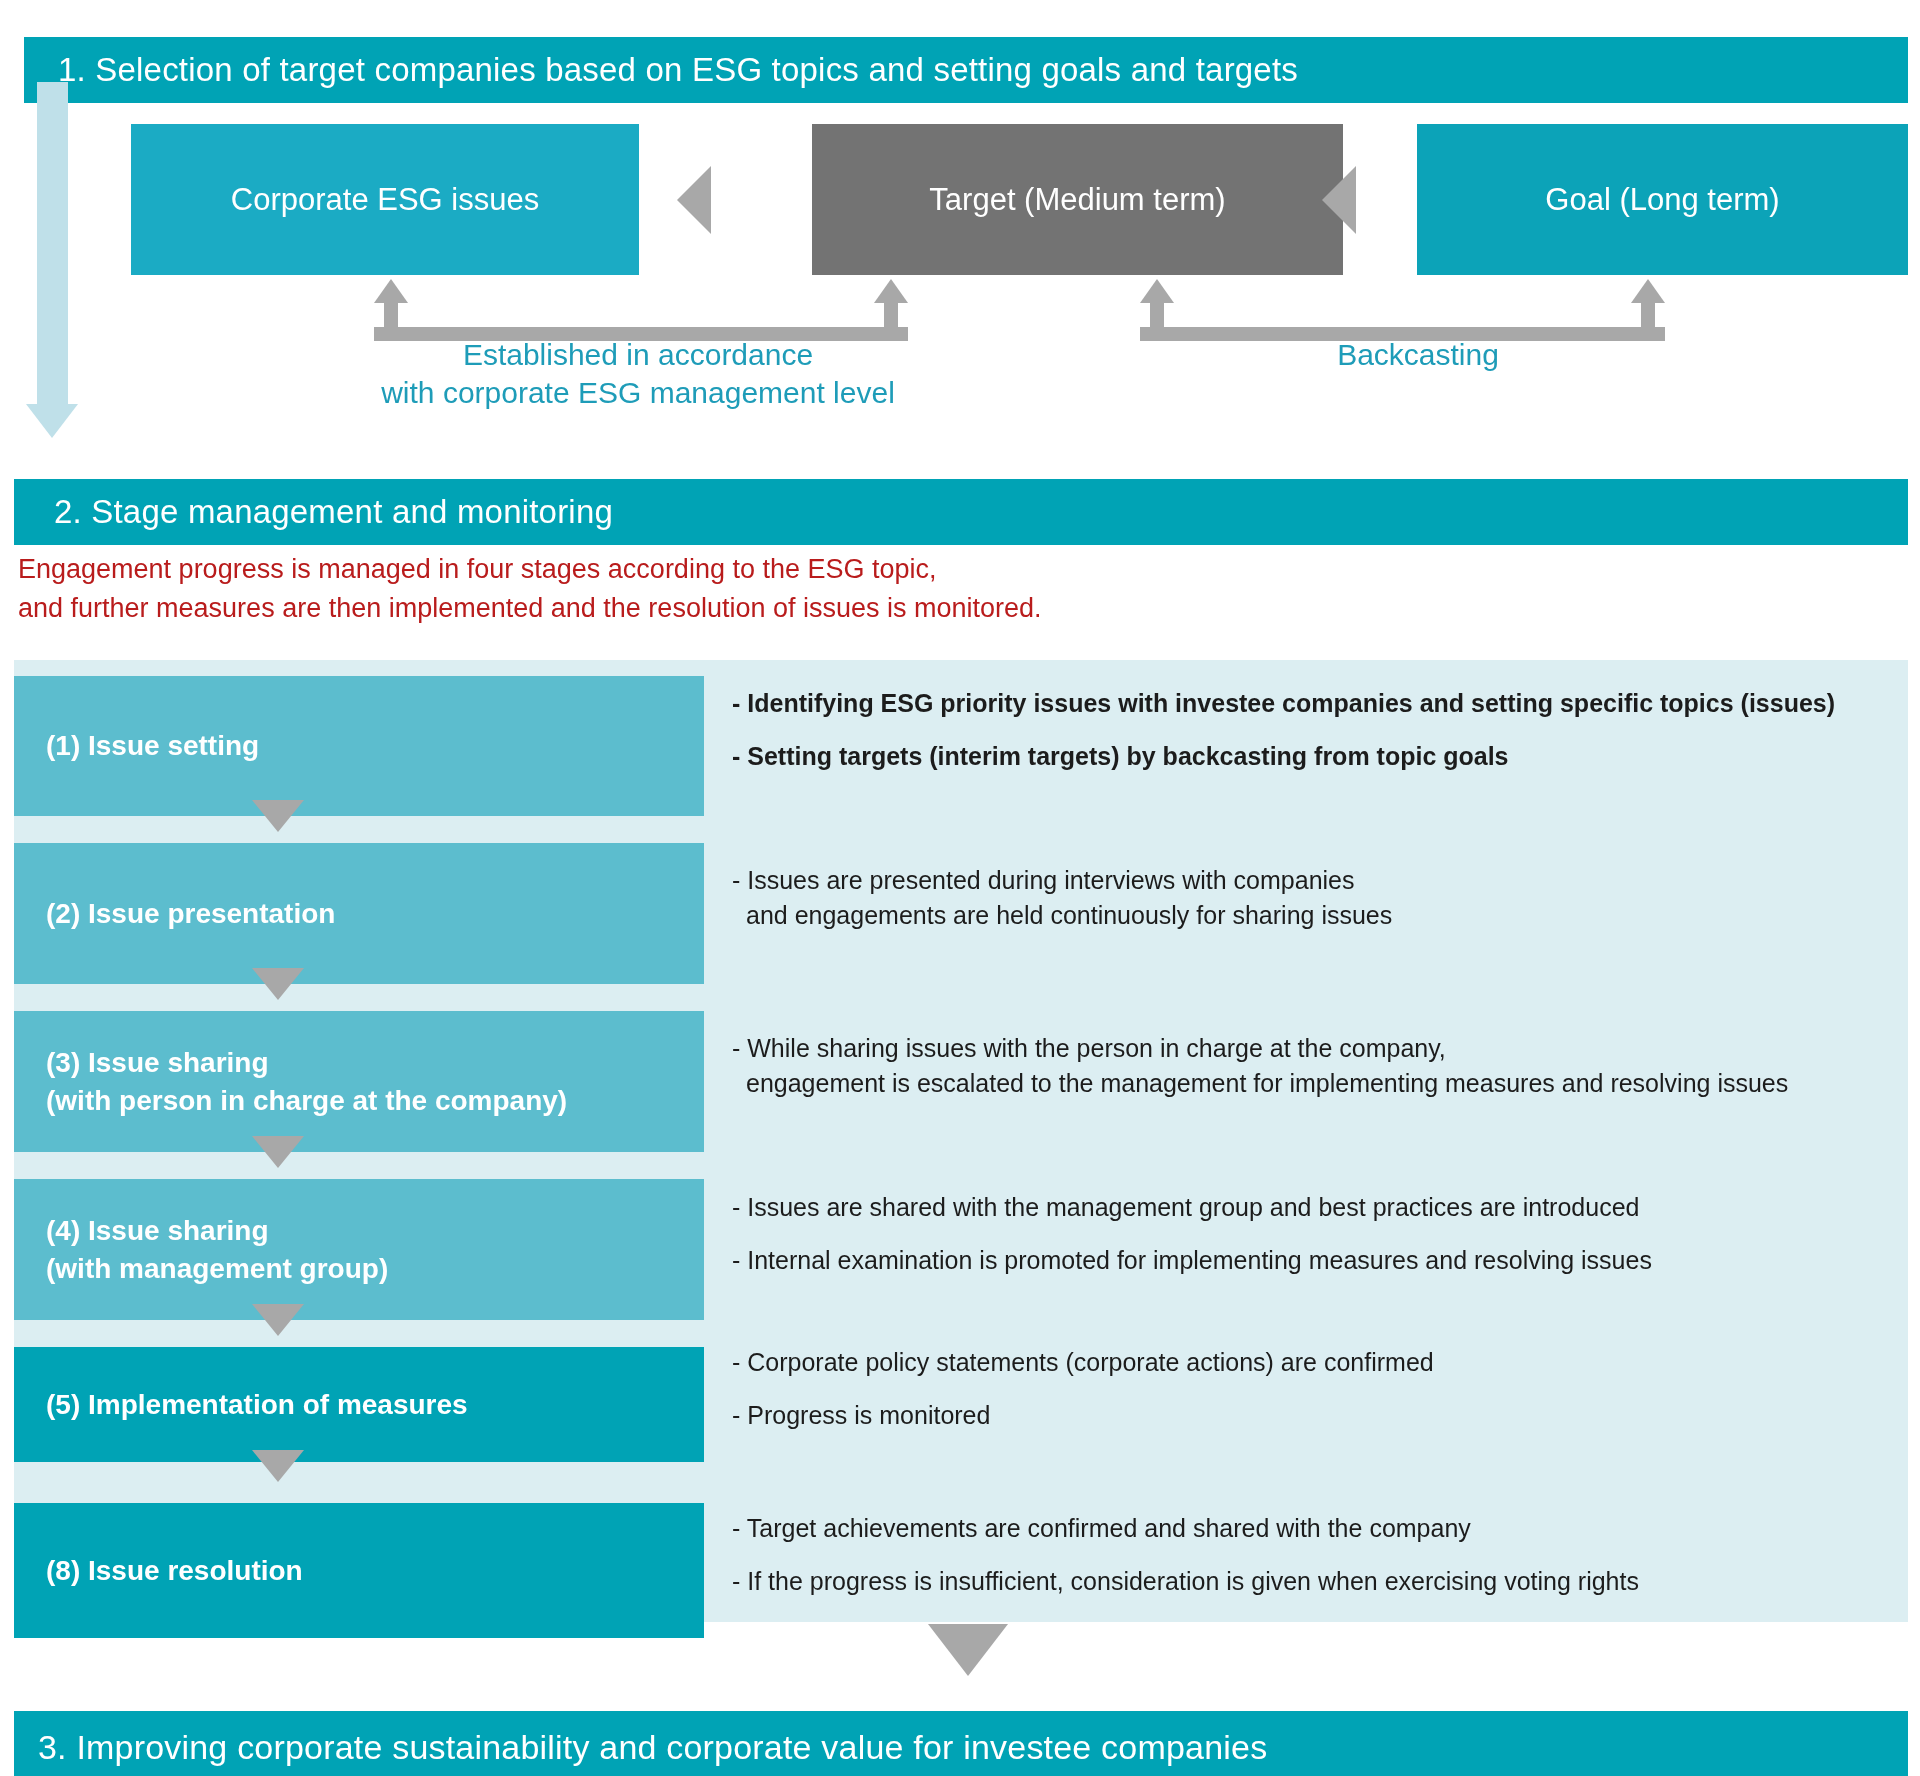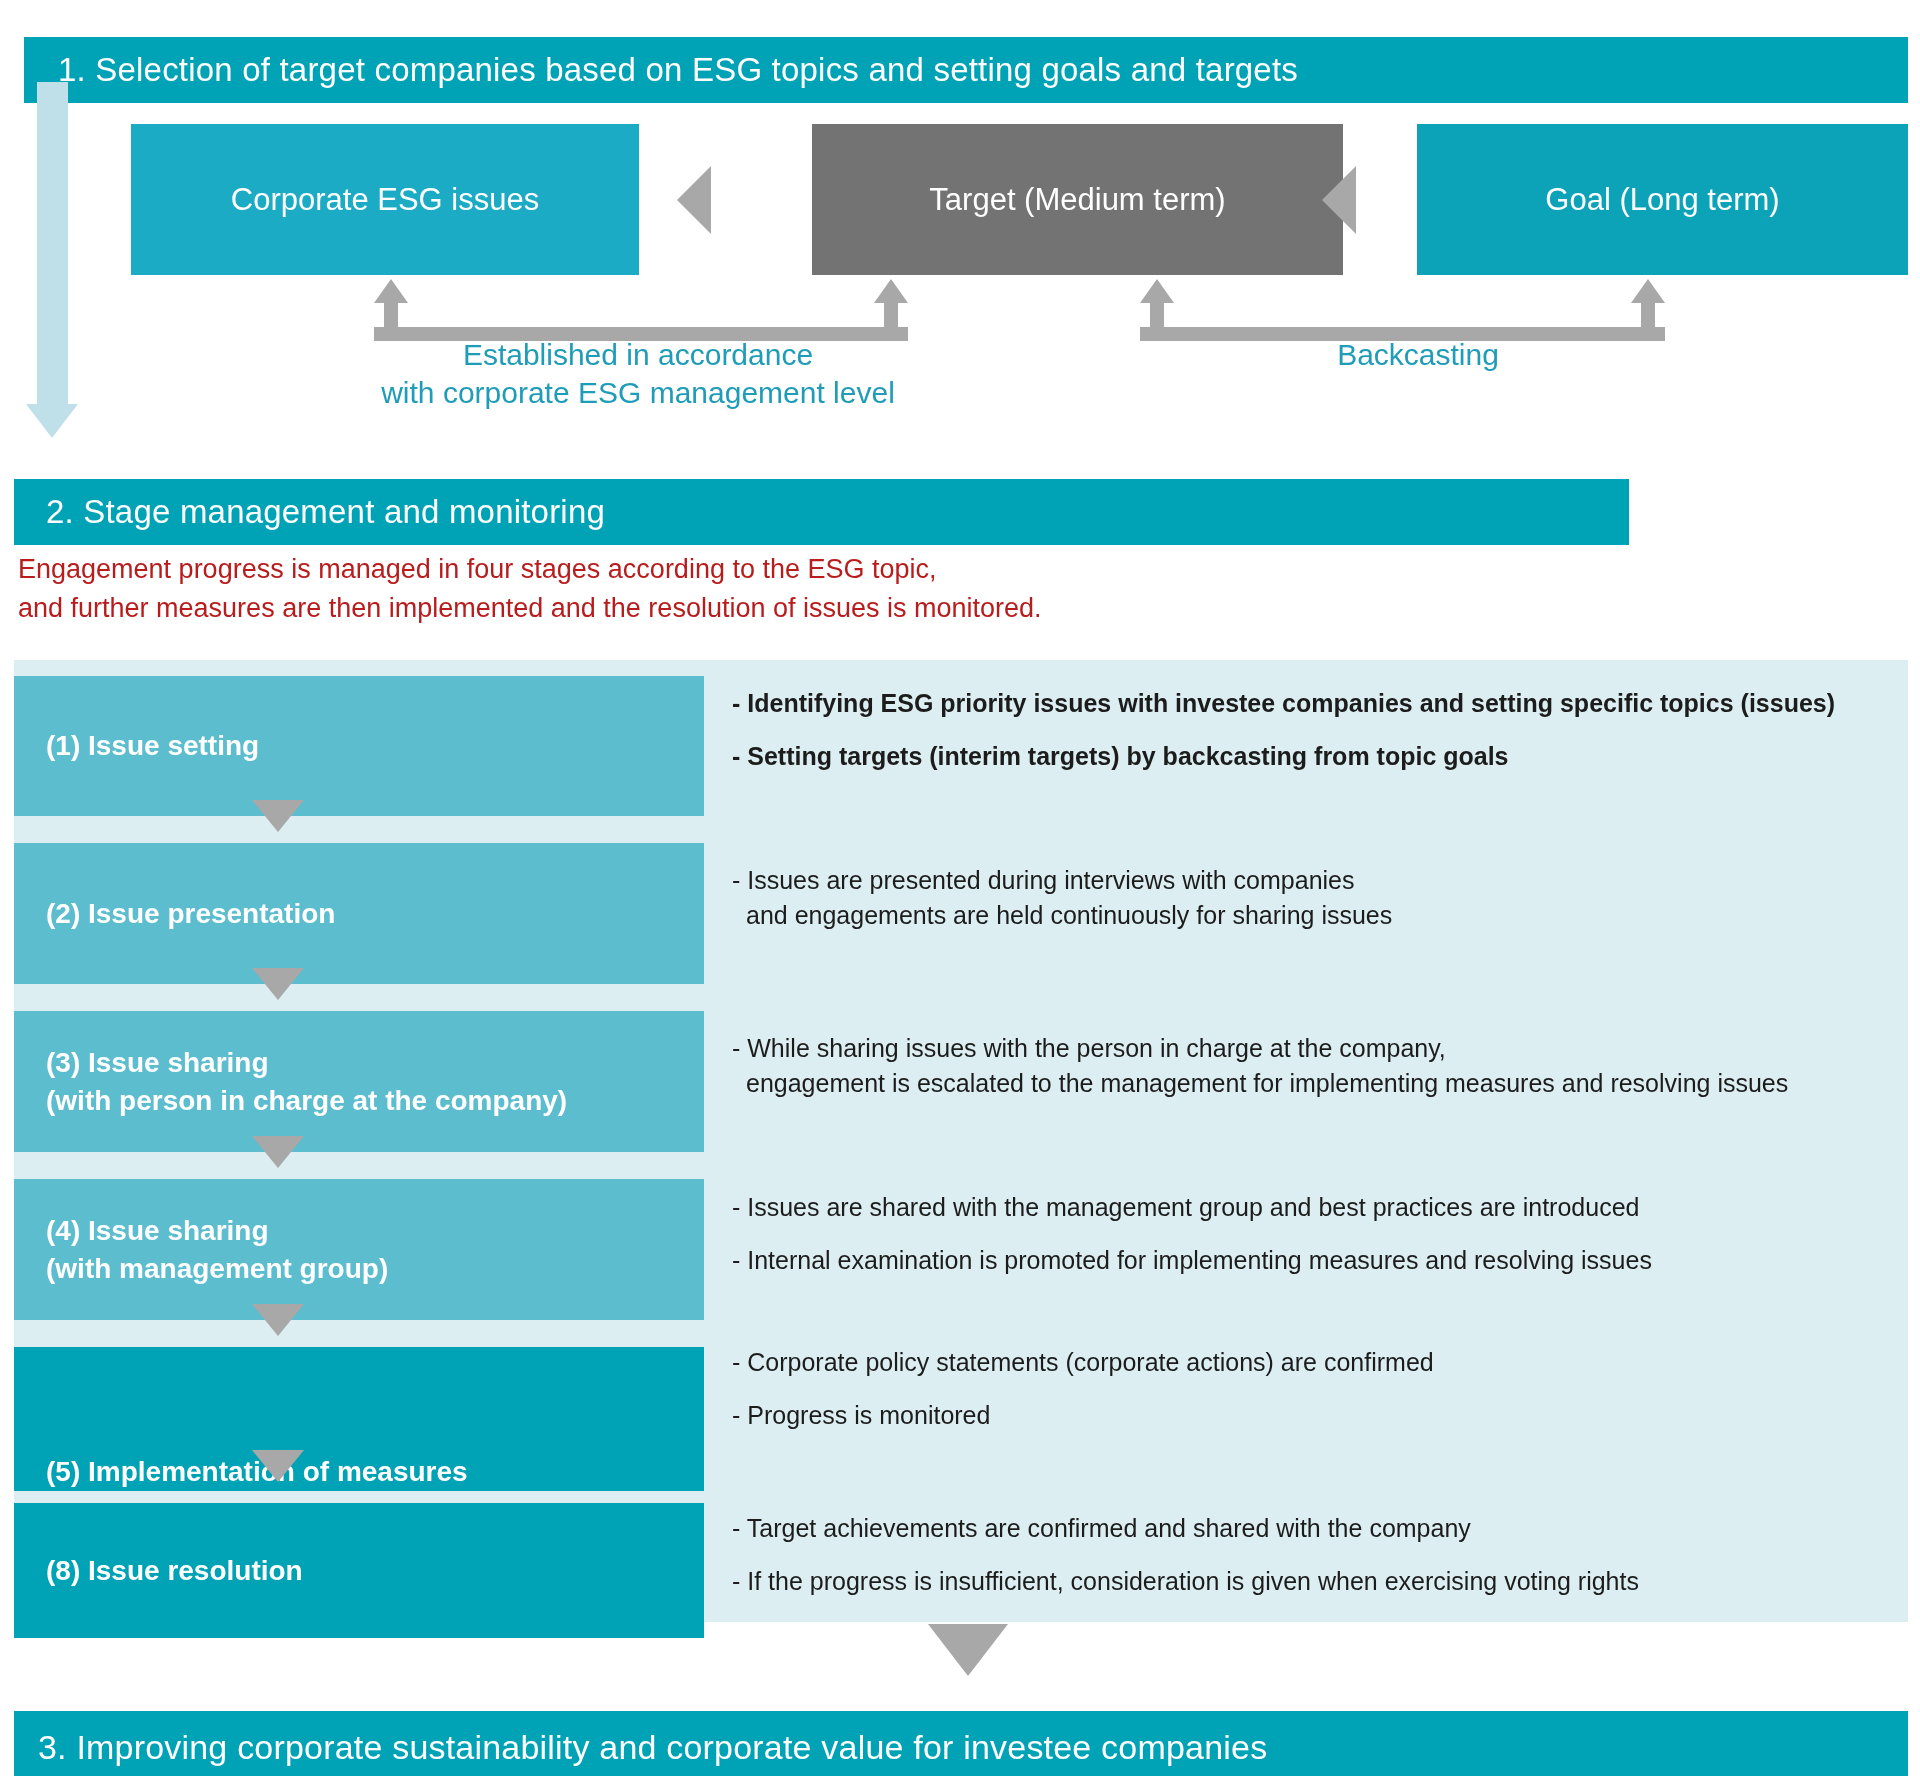--- a/index.html
+++ b/index.html
@@ -29,23 +29,23 @@
     box-sizing: border-box;
     padding-left: 34px;
     letter-spacing: 0.2px;
     margin-top: 23px;
   }
   #banner-1 {
     left: 24px; top: 14px; width: 1884px; height: 66px;
     font-size: 33px;
   }
   #banner-2 {
-    left: 14px; top: 456px; width: 1615px; height: 66px;
+    left: 14px; top: 456px; width: 1894px; height: 66px;
     font-size: 33px;
-    padding-left: 32px;
+    padding-left: 40px;
   }
   #banner-3 {
     left: 14px; top: 1688px; width: 1894px; height: 72px;
     font-size: 34px;
     padding-left: 24px;
   }
 
   
   .flowbox {
     position: absolute;
@@ -272,21 +272,21 @@
         <div class="stage-label light" style="height: 141px;">
           <div>(4) Issue sharing</div>
           <div>(with management group)</div>
         </div>
         <div class="stage-desc" style="height: 141px;">
           <div class="bullet"><span>- Issues are shared with the management group and best practices are introduced</span></div>
           <div class="bullet"><span>- Internal examination is promoted for implementing measures and resolving issues</span></div>
         </div>
       </div>
       <div class="stage-row" style="top: 1331px; height: 115px; width: 1894px;">
-        <div class="stage-label dark" style="height: 144px; justify-content: flex-end;">
+        <div class="stage-label dark" style="height: 115px;">
           <div>(5) Implementation of measures</div>
         </div>
         <div class="stage-desc" style="height: 115px;">
           <div class="bullet"><span>- Corporate policy statements (corporate actions) are confirmed</span></div>
           <div class="bullet"><span>- Progress is monitored</span></div>
         </div>
       </div>
       <div class="stage-row" style="top: 1487px; height: 135px; width: 1894px;">
         <div class="stage-label dark" style="height: 135px;">
           <div>(8) Issue resolution</div>

